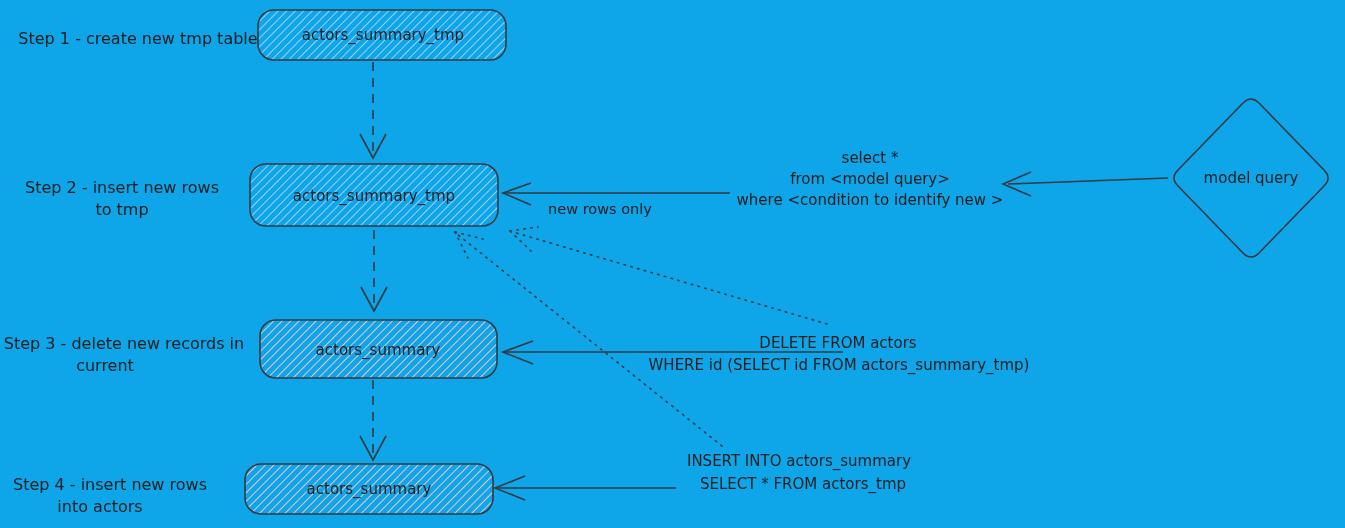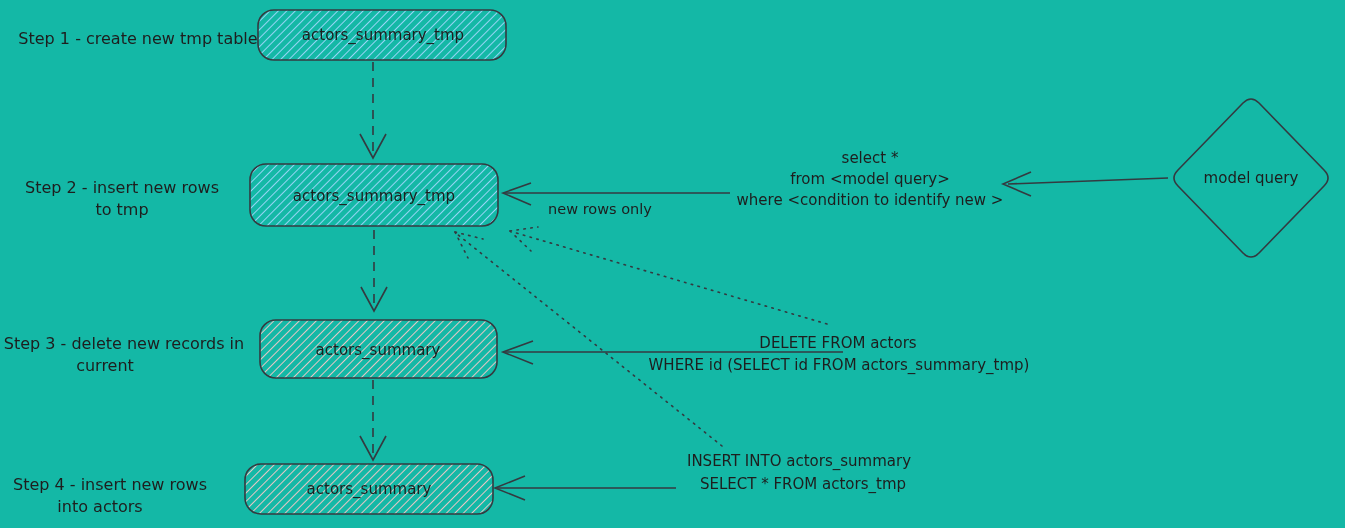--- a/index.html
+++ b/index.html
@@ -1,16 +1,16 @@
 <!DOCTYPE html>
 <html><head>
 <meta charset="utf-8">
 <style>
   html, body { margin: 0; padding: 0; background: #ffffff; }
-  .canvas-wrap { position: relative; width: 1345px; height: 528px; background: #14b8a6; overflow: hidden; }
+  .canvas-wrap { position: relative; width: 1345px; height: 528px; background: #0ea5e9; overflow: hidden; }
   svg { display: block; }
   text {
     font-family: "DejaVu Sans", "Liberation Sans", sans-serif;
     fill: #1e1e1e;
   }
   .step-label   { font-size: 16px; }
   .box-label    { font-size: 15px; }
   .sql-label    { font-size: 15px; }
   .arrow-label  { font-size: 14.5px; }
   .shape-stroke { stroke: #343a40; stroke-width: 1.6; fill: none; }

